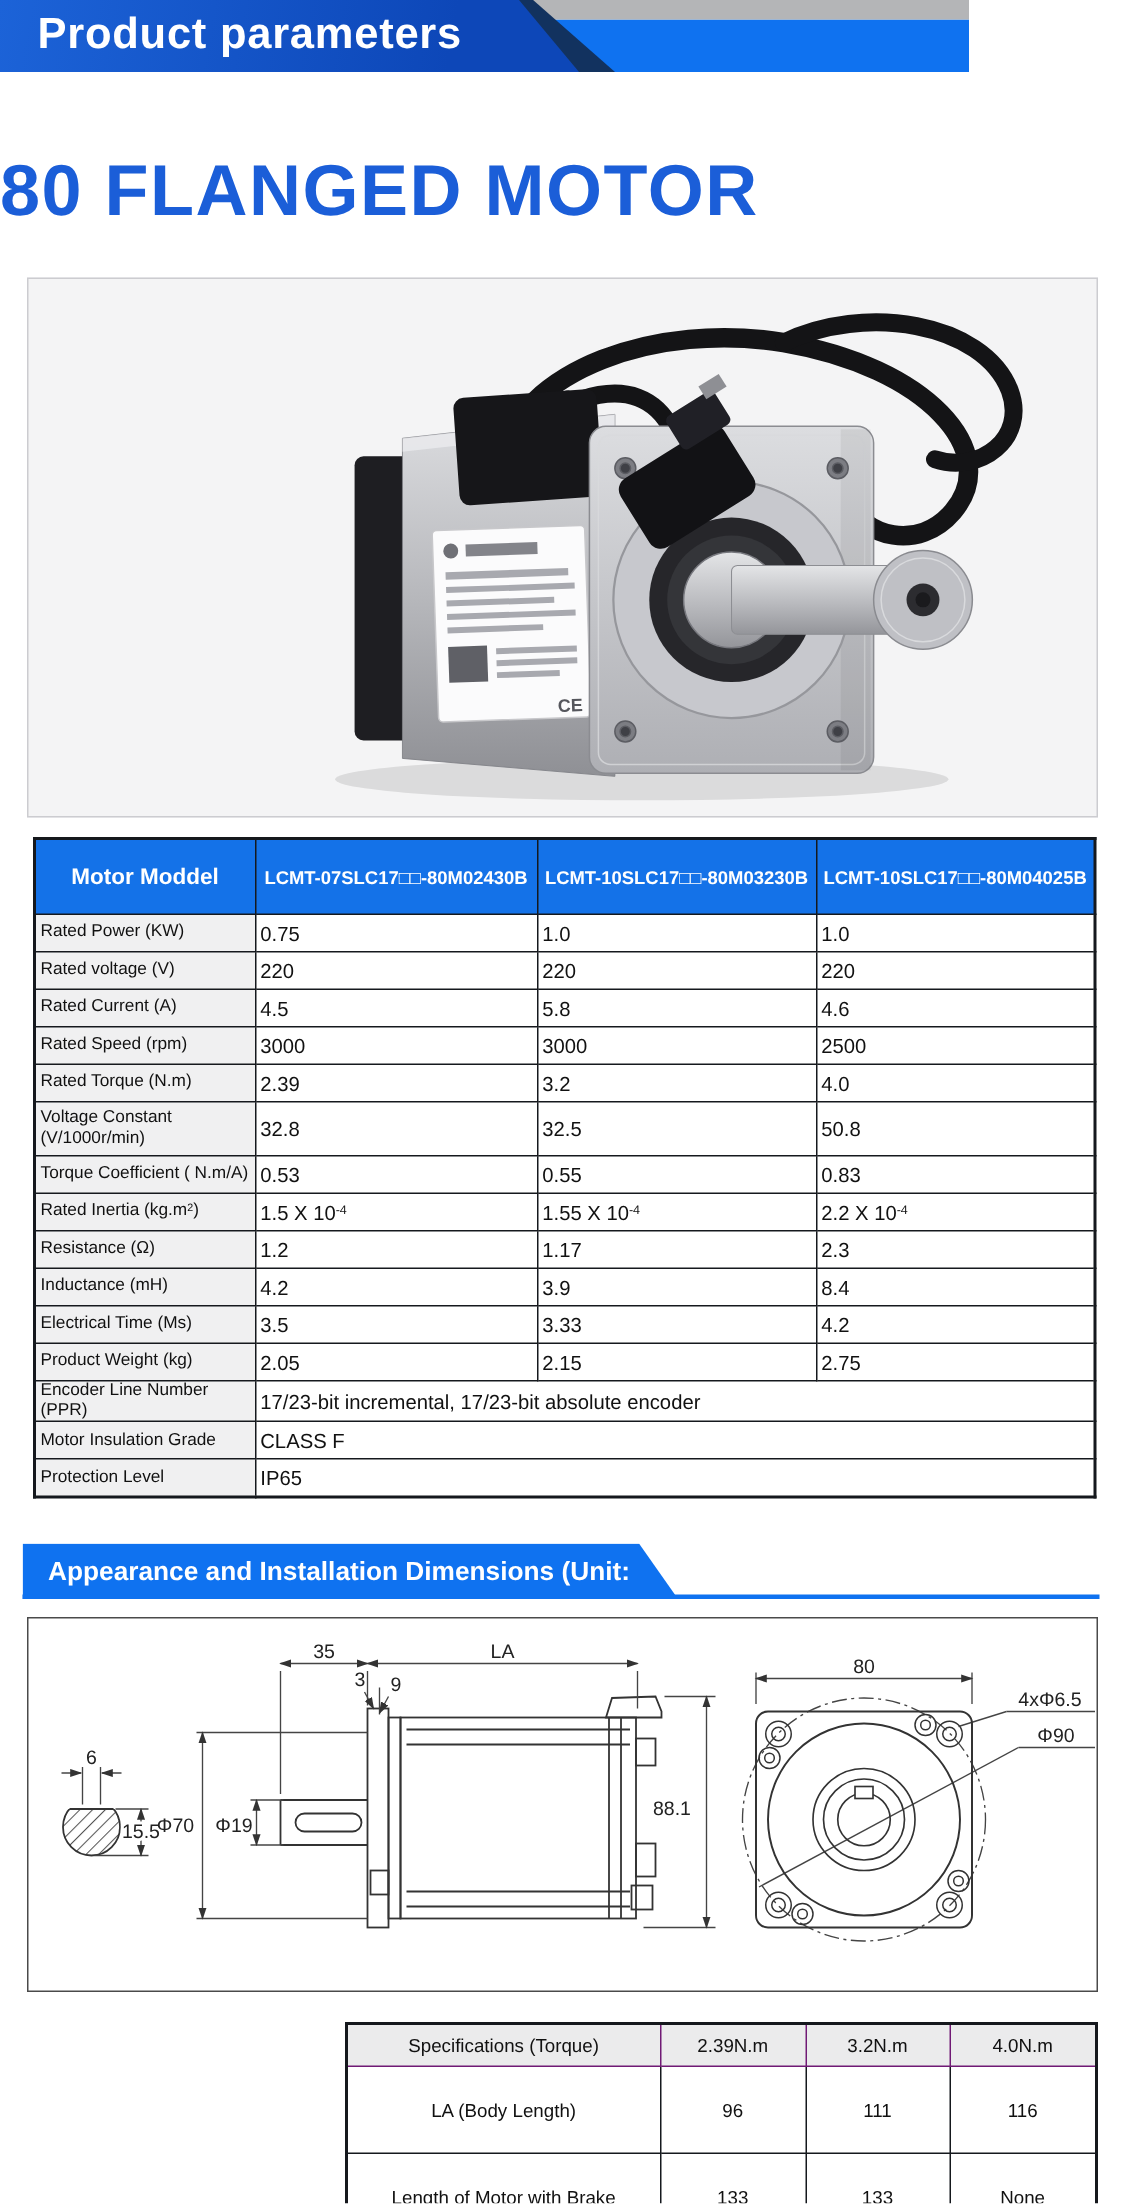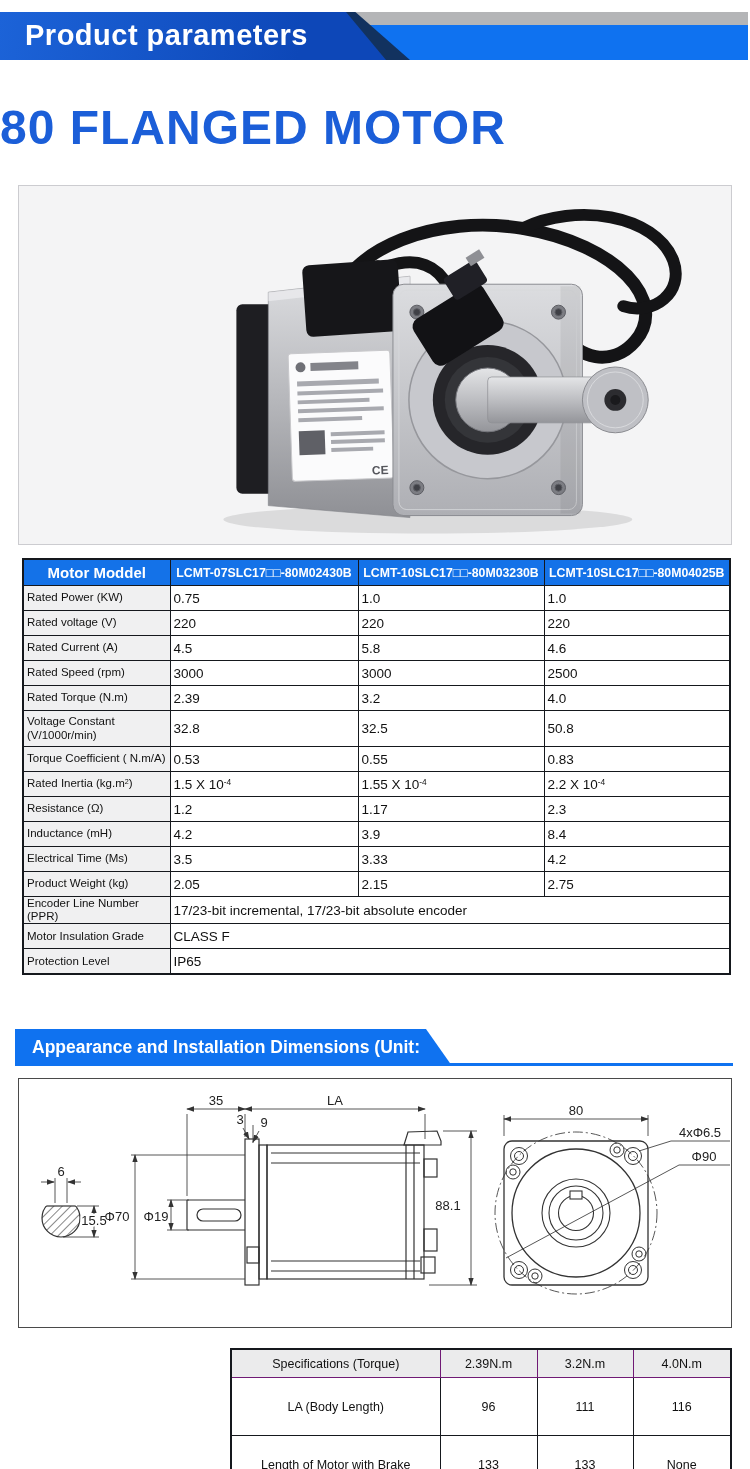--- a/index.html
+++ b/index.html
@@ -1,20 +1,20 @@
 <!DOCTYPE html>
 <html><head>
 <meta charset="utf-8">
 <style>
   html,body{margin:0;padding:0;background:#fff;}
   .page{position:relative;width:750px;height:1469px;background:#fff;overflow:hidden;
         font-family:"Liberation Sans",sans-serif;}
 
   
-  .top-banner{position:absolute;left:0;top:12px;width:748px;height:48px;}
+  .top-banner{position:absolute;left:0;top:0;width:646px;height:48px;}
   .tb-blue{position:absolute;left:340px;right:0;top:13px;bottom:0;background:#0f72f0;}
   .tb-gray{position:absolute;left:345px;right:0;top:0;height:13px;background:#b4b5b7;}
   .tb-wedge{position:absolute;left:332px;top:0;width:78px;height:48px;background:#12325f;
             clip-path:polygon(8% 0,30% 0,100% 100%,62% 100%);}
   .tb-main{position:absolute;left:0;top:0;width:400px;height:48px;
            background:linear-gradient(100deg,#1c63d8 0%,#0d47b8 75%);
            clip-path:polygon(0 0,86.5% 0,96.5% 100%,0 100%);}
   .tb-main span{display:block;padding-left:25px;line-height:47px;color:#fff;
                 font-size:29px;font-weight:700;letter-spacing:.5px;}
 
@@ -25,21 +25,21 @@
   
   .photo{position:absolute;left:18px;top:185px;width:714px;height:360px;box-sizing:border-box;
          background:#f4f4f5;border:1px solid #ccccd0;}
   .photo svg{display:block;}
 
   
   table{border-collapse:collapse;}
   .spec-table{position:absolute;left:22px;top:558px;width:707px;table-layout:fixed;
               border:2px solid #15181d;}
   .spec-table th{background:#1472e8;color:#fff;font-weight:700;font-size:12.3px;
-                 height:25px;border:1px solid #15181d;padding:0 2px;}
+                 height:25px;border:1px solid #15181d;padding:12px 2px;}
   .spec-table th:first-child{font-size:15px;}
   .spec-table td{border:1px solid #15181d;text-align:left;font-size:13.5px;color:#111;
                  height:24px;padding:0 3px;}
   .spec-table td.lbl{background:#f0f0f1;font-size:11.5px;line-height:1.15;}
   .spec-table tr.tall td{height:35px;}
   sup{font-size:.62em;vertical-align:baseline;position:relative;top:-.45em;}
 
   
   .sec-banner{position:absolute;left:15px;top:1029px;width:437px;height:37px;background:#0f72f0;
               clip-path:polygon(0 0,calc(100% - 26px) 0,100% 100%,0 100%);}

